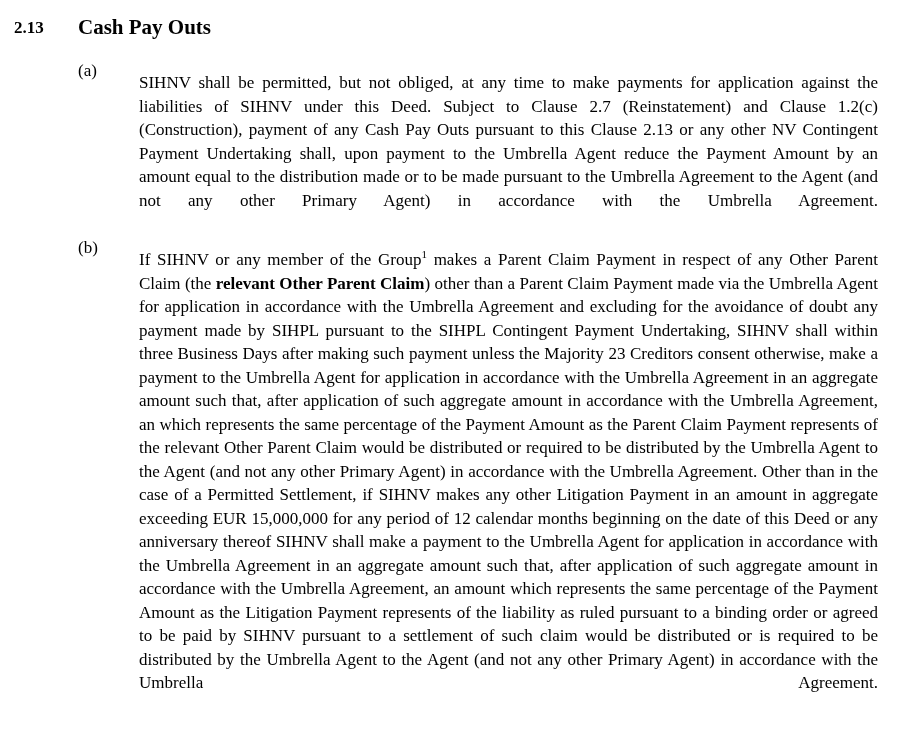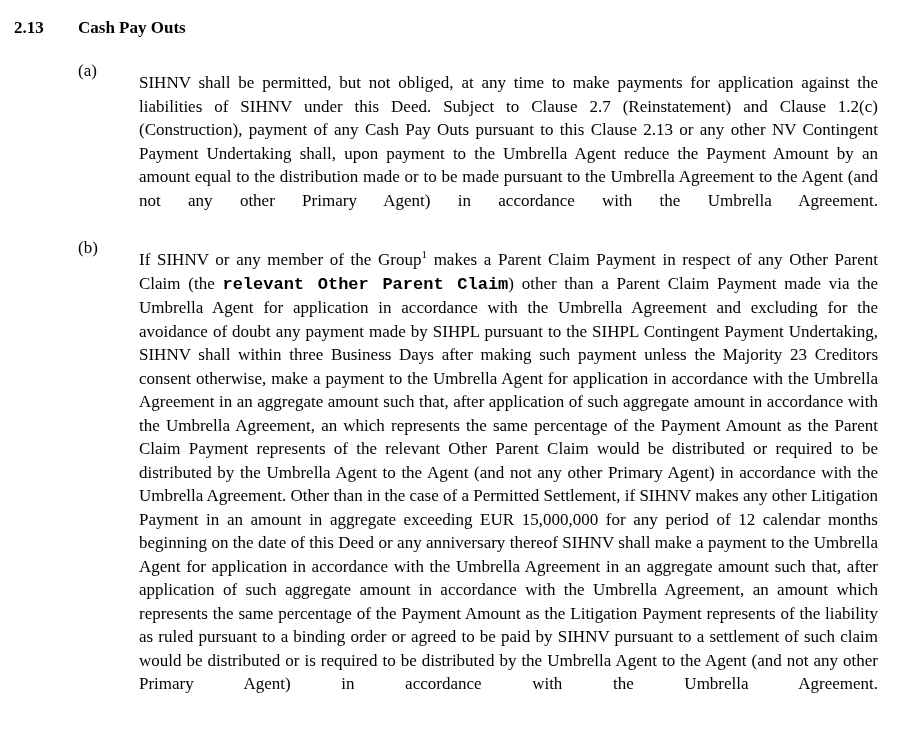--- a/index.html
+++ b/index.html
@@ -35,21 +35,21 @@
     top: 0;
     font-size: 17px;
     font-weight: bold;
     line-height: 23.5px;
     white-space: nowrap;
   }
   .clause-heading .clause-title {
     position: absolute;
     left: 78px;
     top: 0;
-    font-size: 17px;
+    font-size: 21px;
     font-weight: bold;
     line-height: 23.5px;
     white-space: nowrap;
   }
 
   
   .subclause {
     position: absolute;
     left: 0;
     width: 923px;
@@ -76,21 +76,21 @@
   
   .subclause .body::after {
     content: "";
     display: inline-block;
     width: 100%;
   }
 
   #subclause-a { top: 59px; }
   #subclause-b { top: 236px; }
 
-  .bold-defined-term { font-weight: bold; font-family: Liberation Mono, monospace; }
+  .bold-defined-term { font-weight: bold; }
 
   sup.footnote-ref {
     font-size: 11px;
     vertical-align: super;
     line-height: 0;
   }
 </style>
 </head>
 <body>
 

